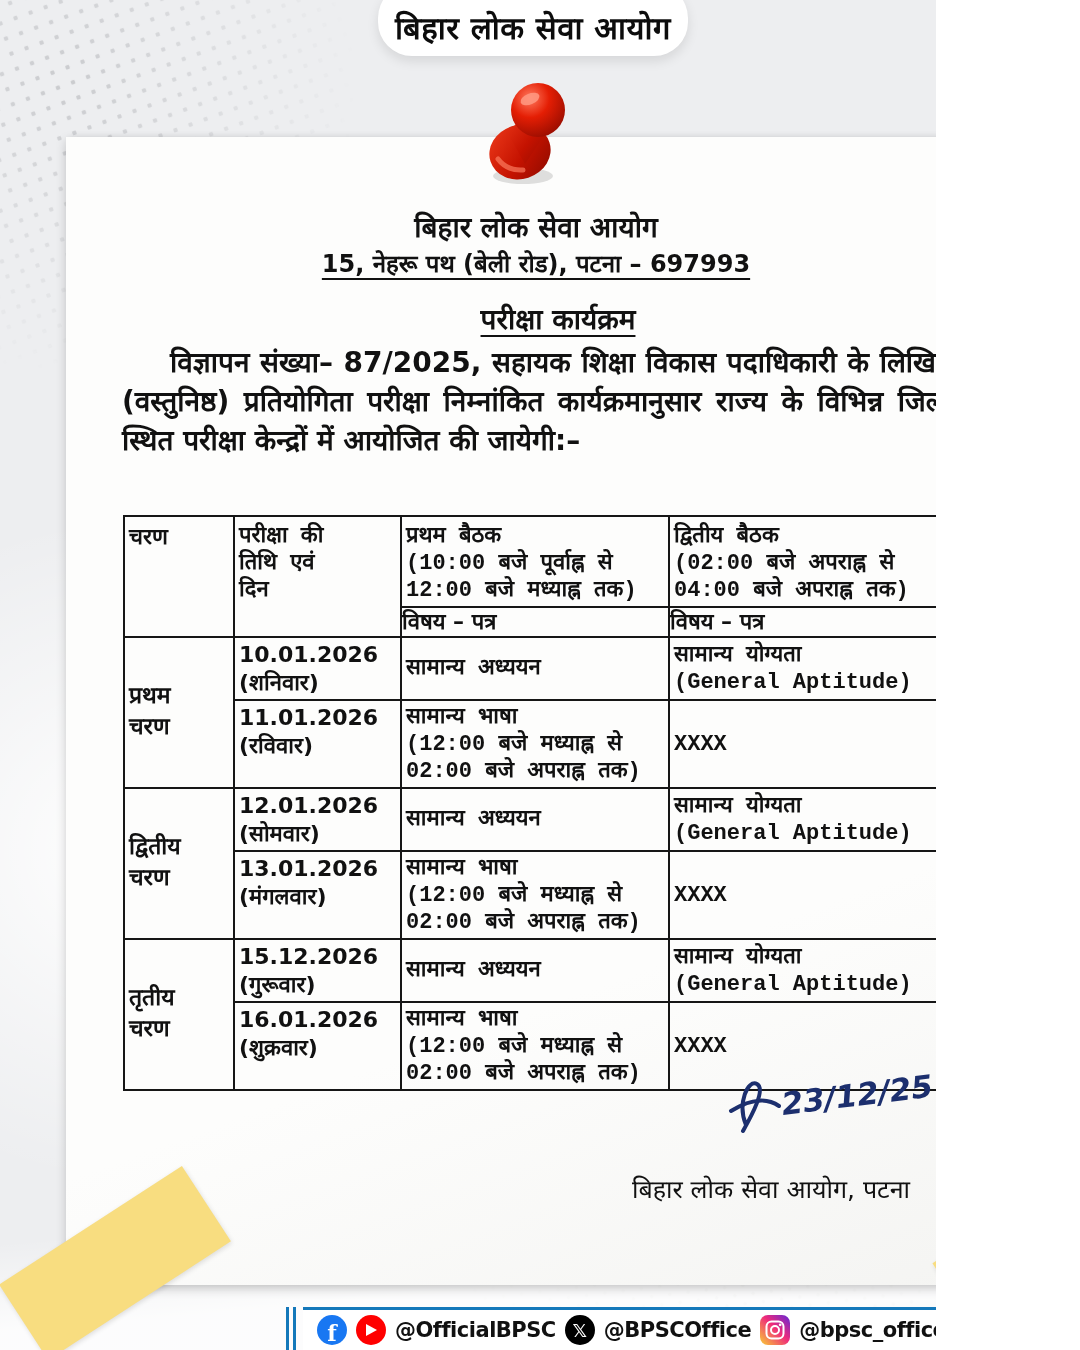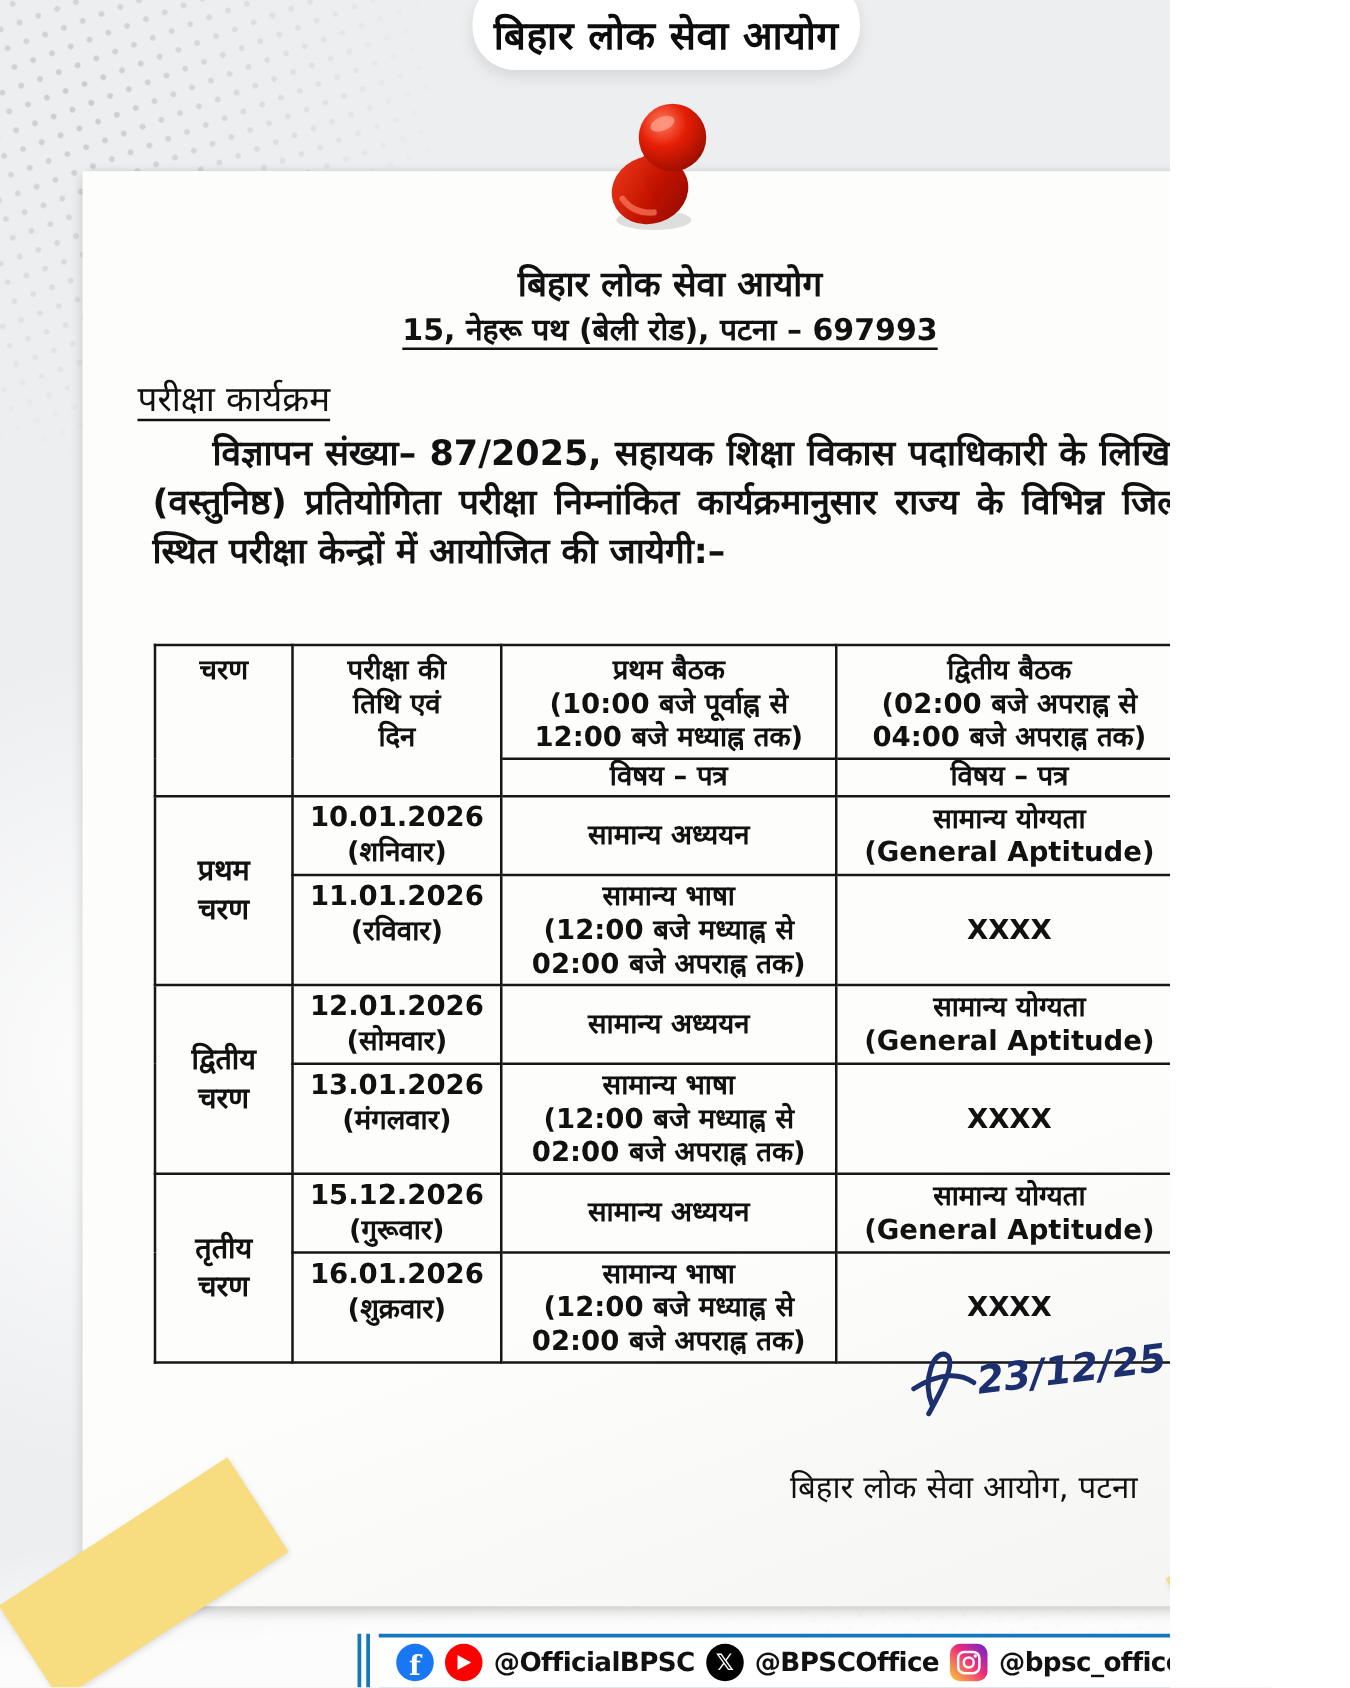--- a/index.html
+++ b/index.html
@@ -39,37 +39,37 @@
   .paper { position:absolute; left:66px; top:137px; width:940px; height:1148px;
     background:linear-gradient(160deg,#fdfdfc 70%, #f4f4f2 100%);
     box-shadow:0 4px 10px rgba(0,0,0,.18), 4px 0 7px rgba(0,0,0,.07); }
 
   .pushpin { position:absolute; left:485px; top:80px; }
 
   .org-name   { position:absolute; top:70px;  left:0; width:100%; text-align:center;
                 font-size:28px; font-weight:800; }
   .addr-line  { position:absolute; top:109px; left:0; width:100%; text-align:center;
                 font-size:24px; font-weight:700; }
-  .doc-title  { position:absolute; top:162px; left:0; width:100%; text-align:left;
-                font-size:28px; font-weight:400;padding-left:44px; }
+  .doc-title  { position:absolute; top:162px; left:0; width:100%; text-align:center;
+                font-size:28px; font-weight:700;padding-left:44px; }
   .u { text-decoration:underline; text-underline-offset:6px; text-decoration-thickness:2px; }
 
   .intro { position:absolute; top:206px; left:56px; width:830px; font-size:28px;
            line-height:39px; font-weight:600; text-align:justify; text-indent:48px; }
 
   .section-heading { position:absolute; top:330px; left:0; width:100%; text-align:center;
                      font-size:27px; font-weight:800; }
 
   
   .sched { position:absolute; left:57px; top:378px; width:822px;
            border-collapse:collapse; table-layout:fixed; }
-  .sched th, .sched td { border:2px solid #161616; text-align:center;
+  .sched th, .sched td { border:2px solid #161616; text-align:left;
            font-size:22px; line-height:27px; font-weight:700; padding:2px 4px;
            overflow:hidden; }
-  .ml { white-space:pre-line; }
+  .ml { white-space:pre-line;font-family:Liberation Mono, monospace; }
   tr.h1 { height:85px; } tr.h1 th { vertical-align:top; padding-top:6px; }
   tr.h2 { height:30px; } tr.h2 th { line-height:24px; padding:0; }
   tr.ra { height:56px; }  tr.rb { height:88px; }
   td.phase { font-size:23px; line-height:31px; vertical-align:middle; }
   td.date-cell { vertical-align:top; padding-top:3px; line-height:28px; }
   td.sit { vertical-align:middle; }
 
   
   .signature { position:absolute; left:655px; top:932px; }
   .sign-title { position:absolute; top:998px;  left:520px; width:400px; text-align:center;

